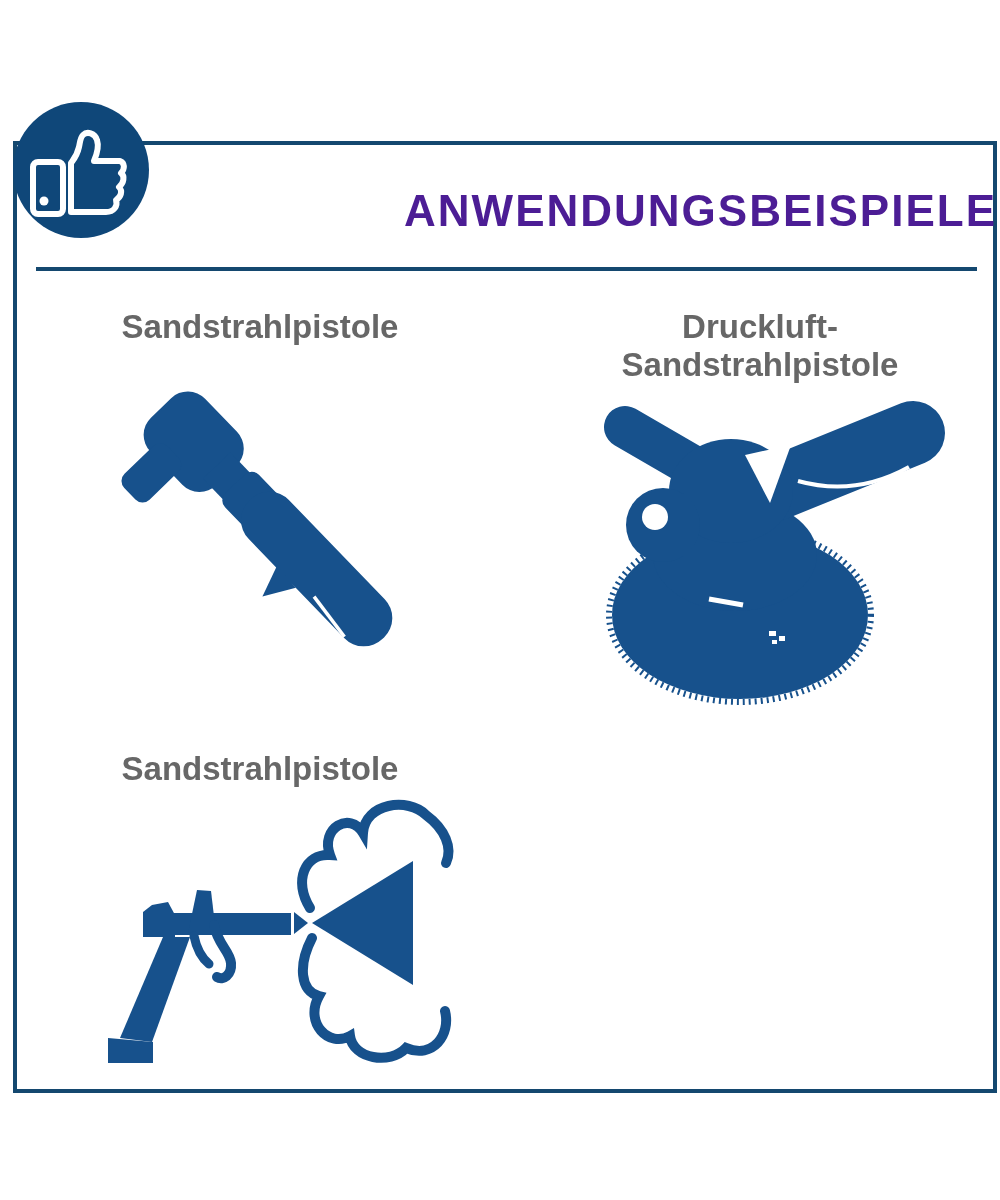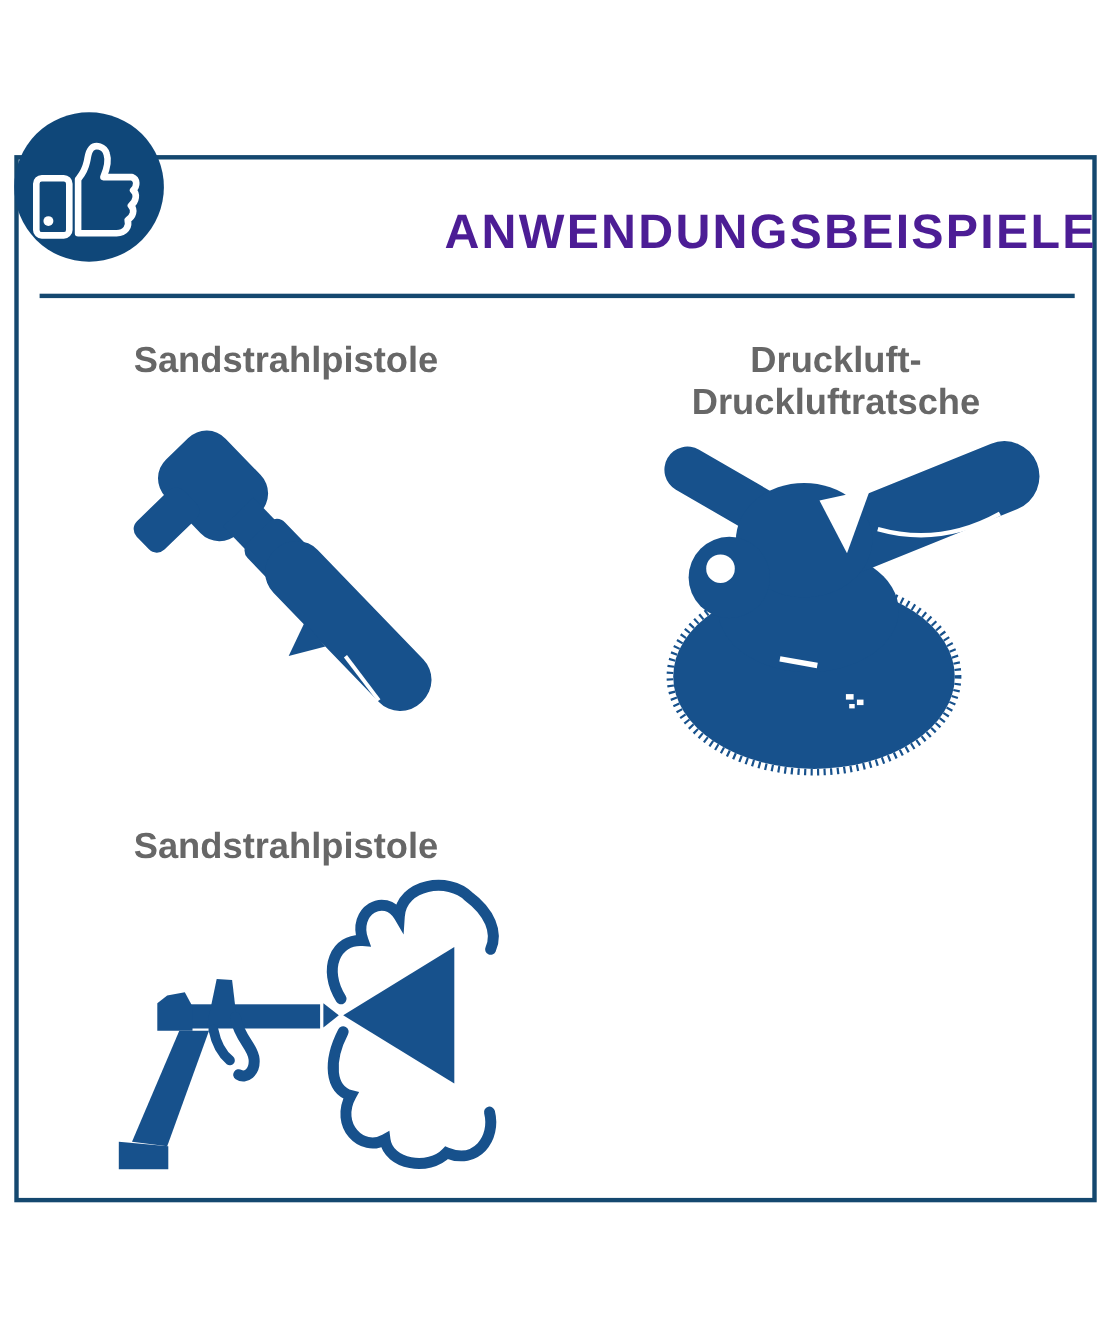--- a/index.html
+++ b/index.html
@@ -50,21 +50,21 @@
              C69,38 69,43 68,47
              C66,56 63,59 60,63
              L60,112 Z" fill="none" stroke="#ffffff" stroke-width="6" stroke-linejoin="round"></path>
   </svg>
 
   <div id="title" class="abs">ANWENDUNGSBEISPIELE</div>
   <div id="divider" class="abs"></div>
 
   <div id="label-ratchet" class="abs example-label">Sandstrahlpistole</div>
   <div id="label-sander" class="abs example-label">Druckluft-
-Druckluftratsche</div>
+Sandstrahlpistole</div>
   <div id="label-gun" class="abs example-label">Sandstrahlpistole</div>
 
   <svg class="abs" style="left:118px;top:383px" width="300" height="300" viewBox="0 0 300 300" aria-hidden="true">
     <g fill="#17518c" transform="translate(75,58) rotate(46)">
       <rect x="-46" y="-38" width="94" height="76" rx="24"></rect>
       <rect x="-24" y="22" width="36" height="60" rx="10"></rect>
       <rect x="34" y="-19" width="60" height="38"></rect>
       <rect x="60" y="-24" width="46" height="47" rx="10"></rect>
       <rect x="82" y="-28" width="192" height="56" rx="27"></rect>
       <polygon points="148,26 160,58 177,28"></polygon>

